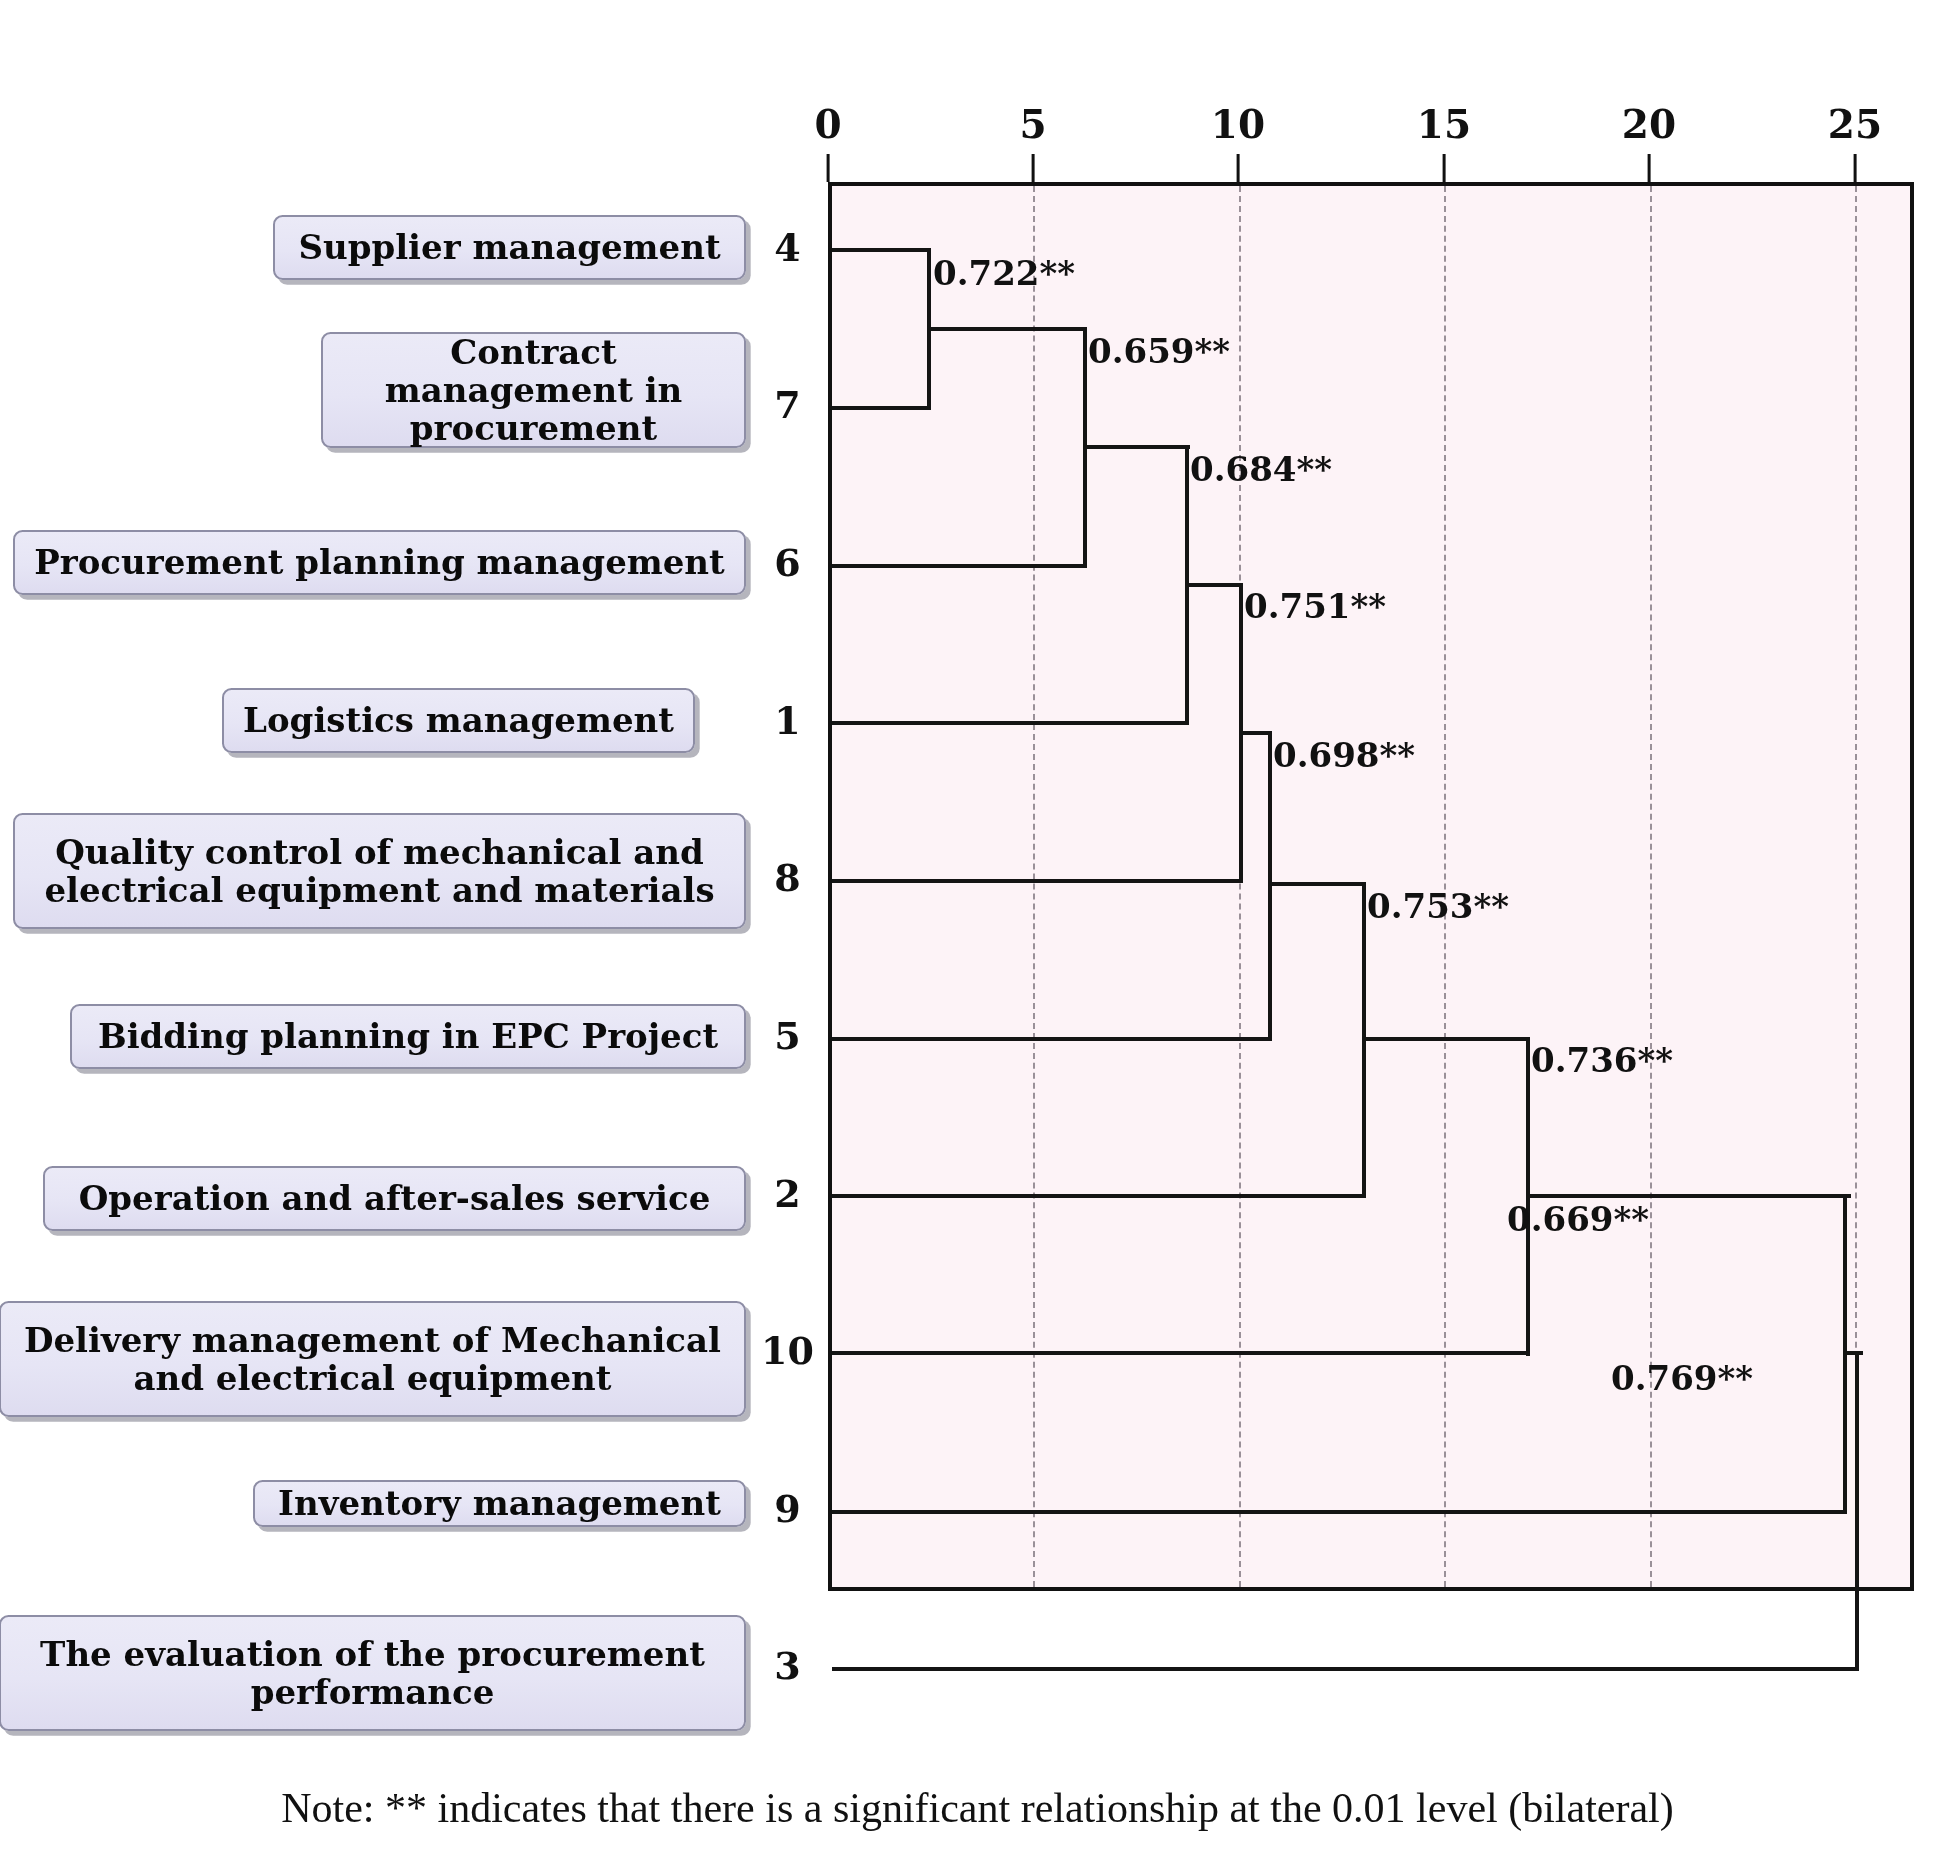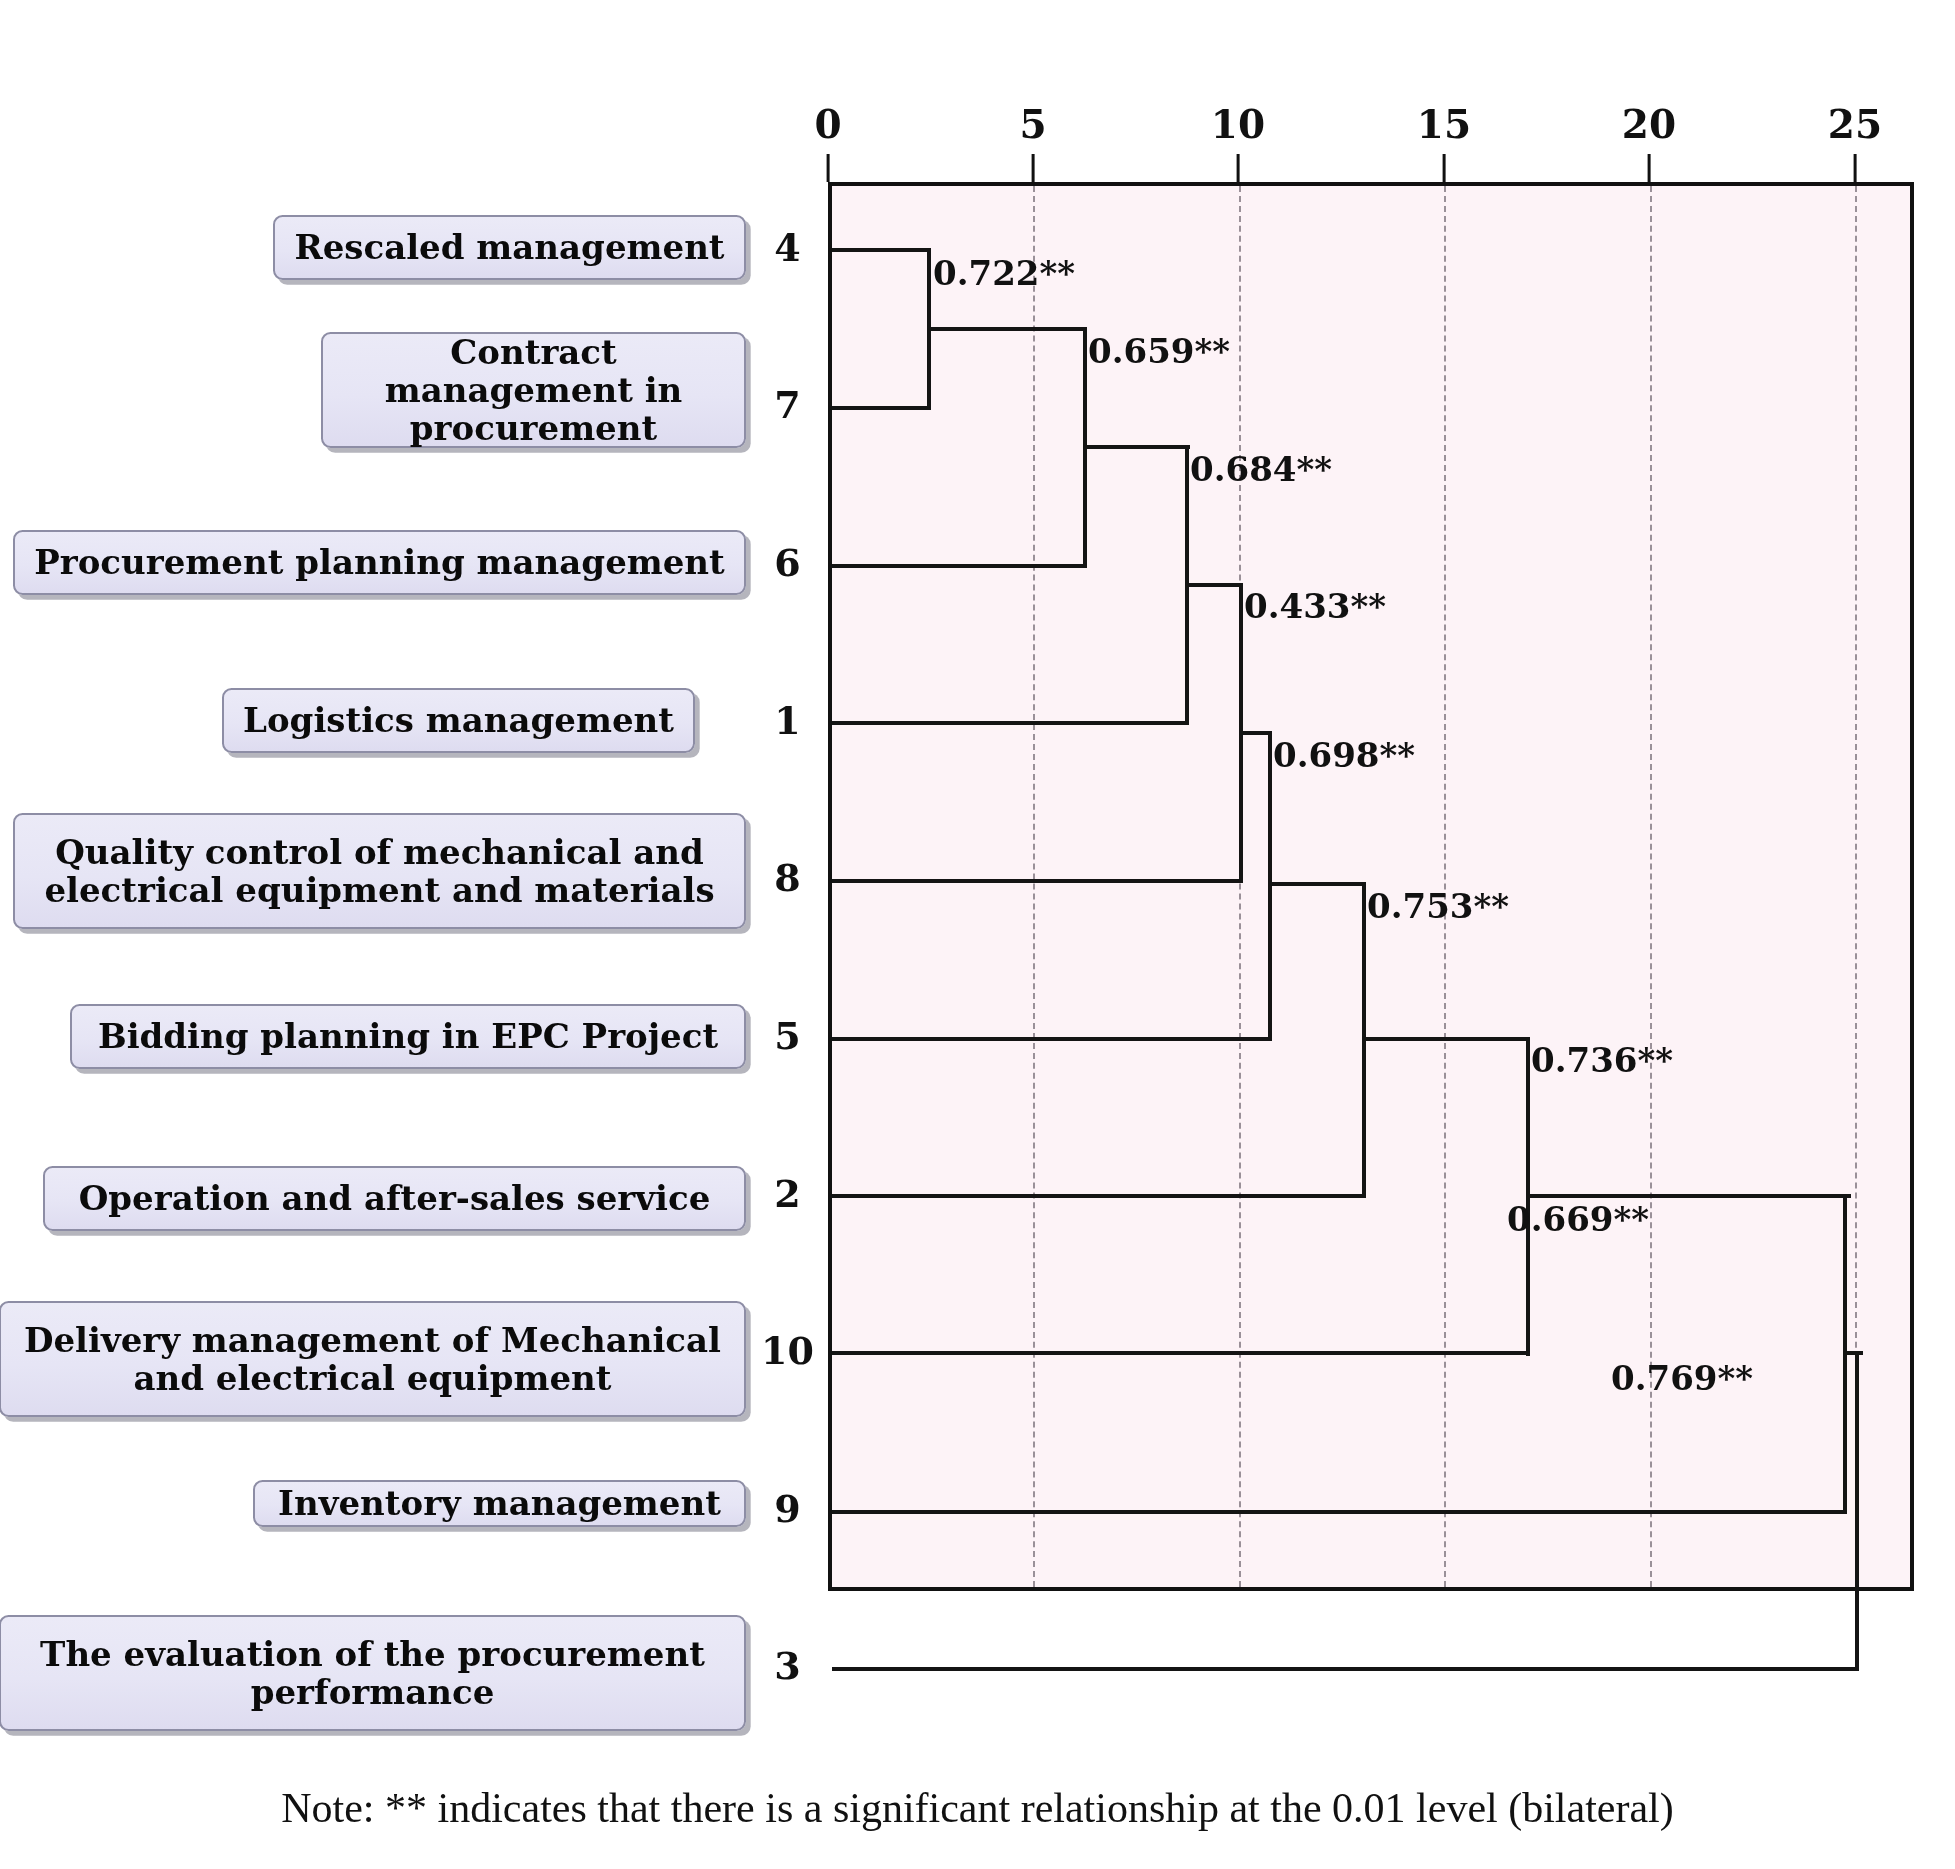--- a/index.html
+++ b/index.html
@@ -48,21 +48,21 @@
     <div class="tick-label" style="left:1649px">20</div>
     <div class="tick-label" style="left:1855px">25</div>
     <div class="tick-mark" style="left:828px"></div>
     <div class="tick-mark" style="left:1033px"></div>
     <div class="tick-mark" style="left:1238px"></div>
     <div class="tick-mark" style="left:1444px"></div>
     <div class="tick-mark" style="left:1649px"></div>
     <div class="tick-mark" style="left:1855px"></div>
   </div>
 
-  <div class="leaf-label" style="top:215px;height:65px;width:473px;right:1209px">Rescaled management</div>
+  <div class="leaf-label" style="top:215px;height:65px;width:473px;right:1209px">Supplier management</div>
   <div class="leaf-label" style="top:332px;height:116px;width:425px;right:1209px">Contract management in procurement</div>
   <div class="leaf-label" style="top:530px;height:65px;width:733px;right:1209px">Procurement planning management</div>
   <div class="leaf-label" style="top:688px;height:65px;width:473px;right:1260px">Logistics management</div>
   <div class="leaf-label" style="top:813px;height:116px;width:733px;right:1209px">Quality control of mechanical and electrical equipment and materials</div>
   <div class="leaf-label" style="top:1004px;height:65px;width:676px;right:1209px">Bidding planning in EPC Project</div>
   <div class="leaf-label" style="top:1166px;height:65px;width:703px;right:1209px">Operation and after-sales service</div>
   <div class="leaf-label" style="top:1301px;height:116px;width:747px;right:1209px">Delivery management of Mechanical and electrical equipment</div>
   <div class="leaf-label" style="top:1480px;height:47px;width:493px;right:1209px">Inventory management</div>
   <div class="leaf-label" style="top:1615px;height:116px;width:747px;right:1209px">The evaluation of the procurement performance</div>
 
@@ -117,21 +117,21 @@
     <div class="seg vseg" style="left:1011px;top:1008px;height:320px"></div>
 
     <div class="seg hseg" style="left:1011px;top:1165px;width:20px"></div>
     <div class="seg hseg" style="left:0px;top:1481px;width:1027px"></div>
     <div class="seg vseg" style="left:1023px;top:1165px;height:320px"></div>
   </div>
 
   <div class="merge-label" style="left:933px;top:253px">0.722**</div>
   <div class="merge-label" style="left:1088px;top:331px">0.659**</div>
   <div class="merge-label" style="left:1190px;top:449px">0.684**</div>
-  <div class="merge-label" style="left:1244px;top:586px">0.433**</div>
+  <div class="merge-label" style="left:1244px;top:586px">0.751**</div>
   <div class="merge-label" style="left:1273px;top:735px">0.698**</div>
   <div class="merge-label" style="left:1367px;top:886px">0.753**</div>
   <div class="merge-label" style="left:1531px;top:1040px">0.736**</div>
   <div class="merge-label" style="left:1507px;top:1199px">0.669**</div>
   <div class="merge-label" style="left:1611px;top:1358px">0.769**</div>
 
   <div class="note">Note: ** indicates that there is a significant relationship at the 0.01 level (bilateral)</div>
 
 </div>
 

